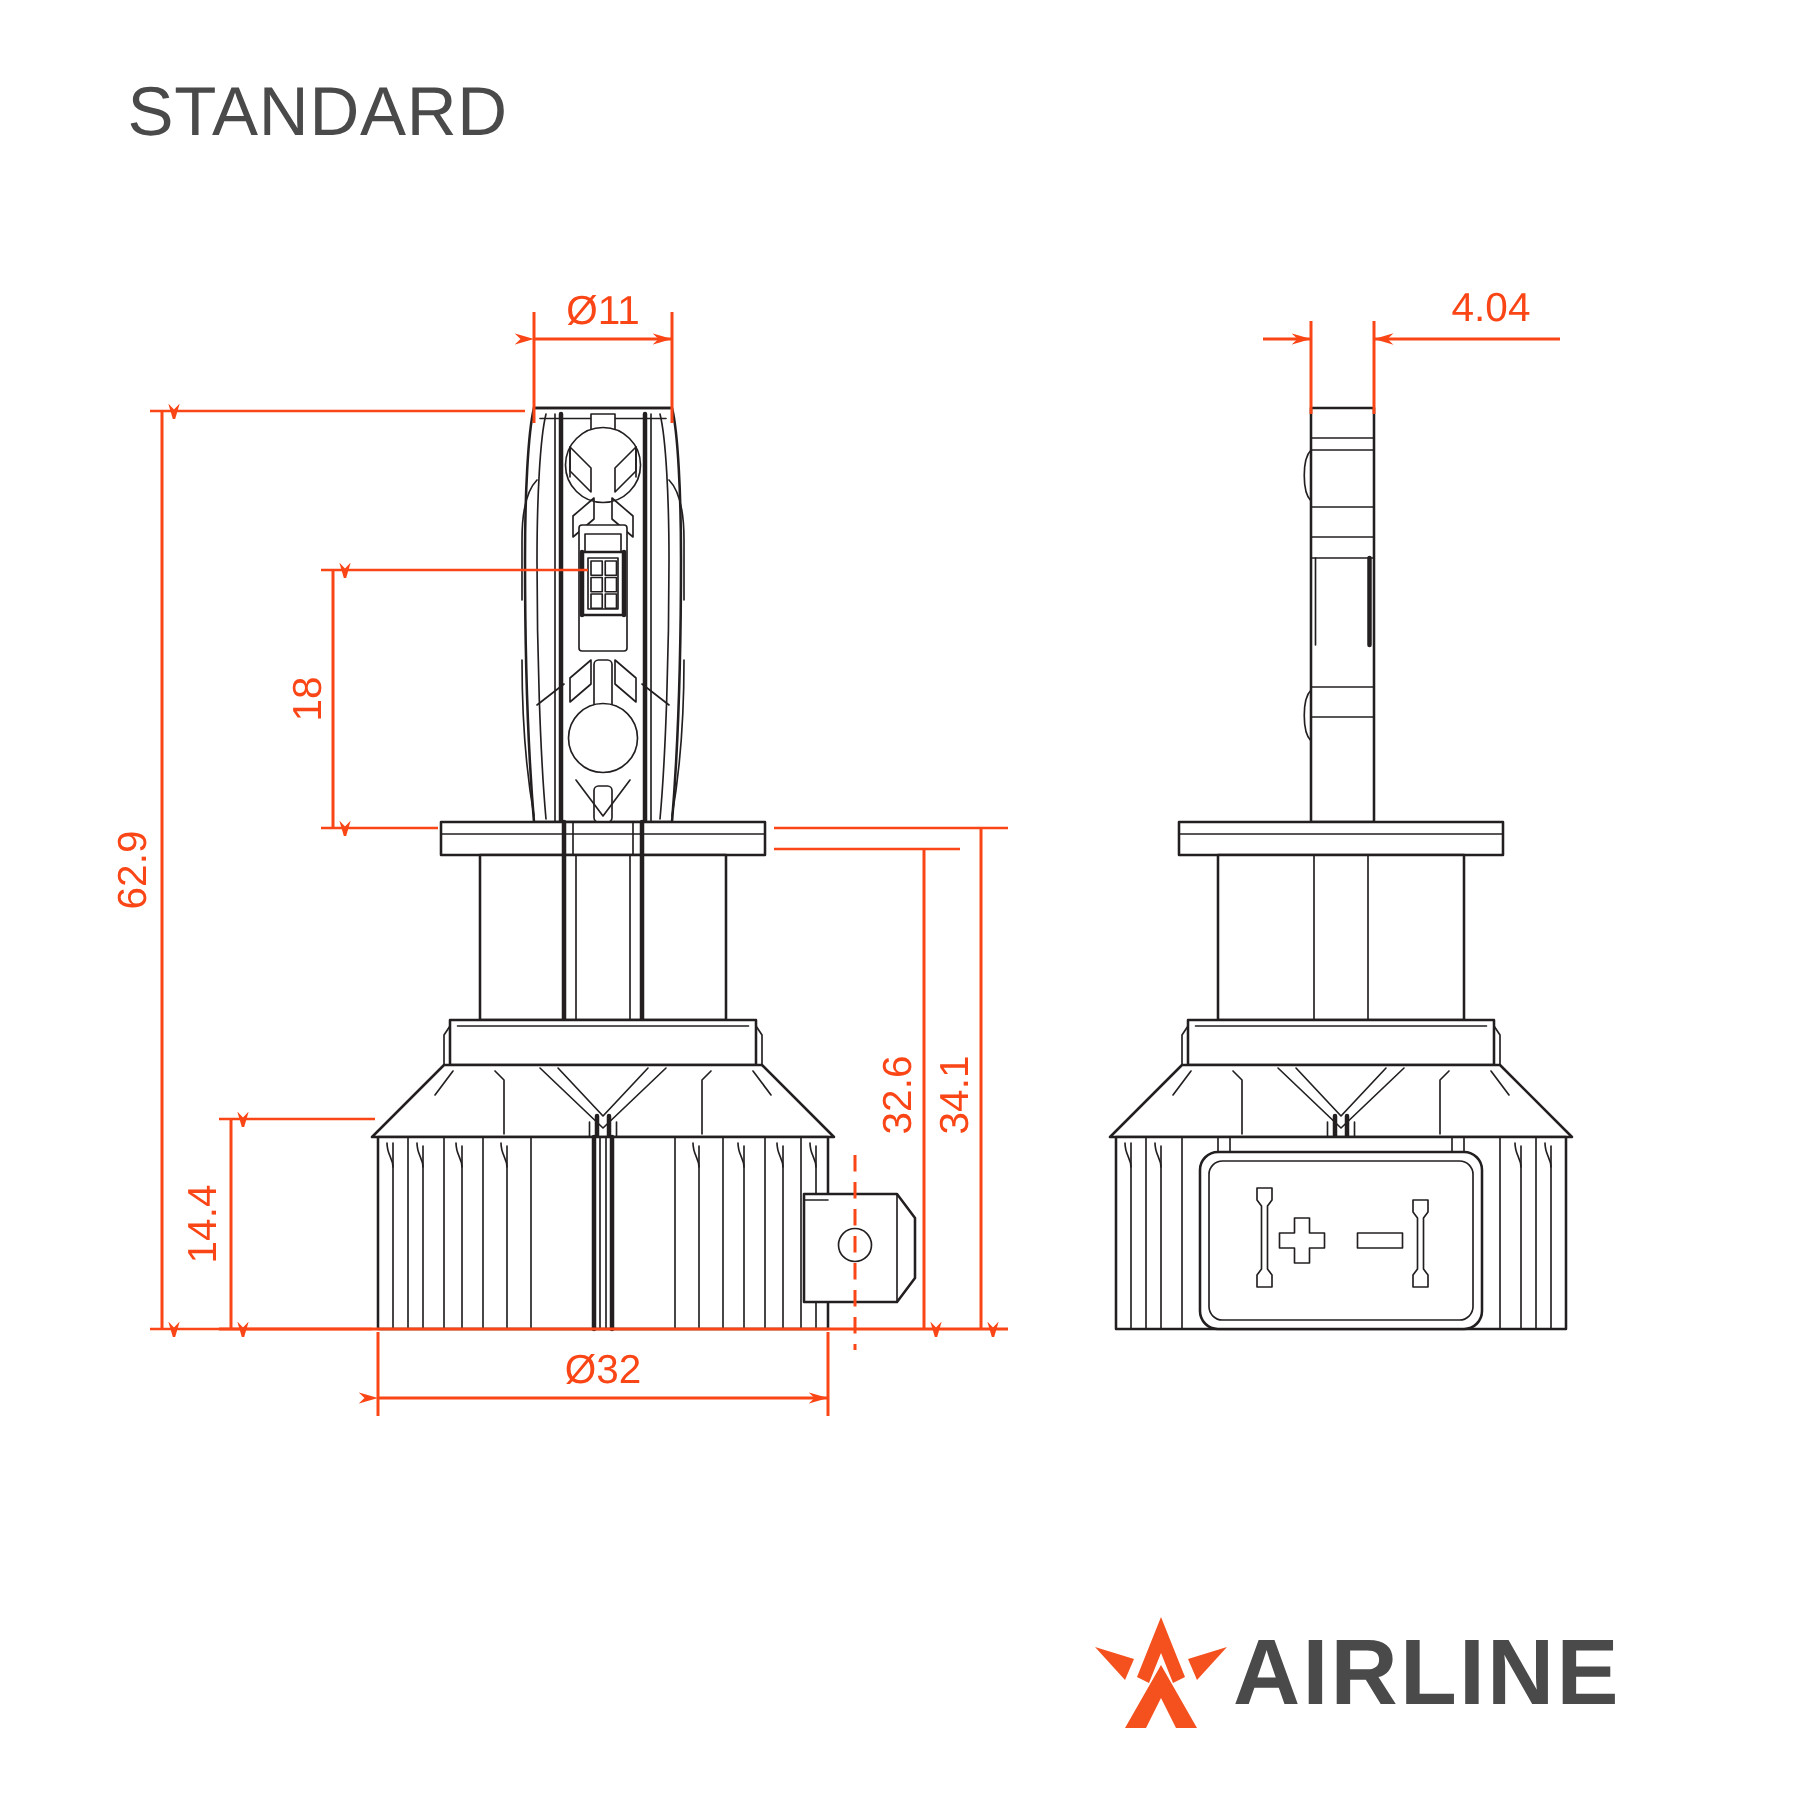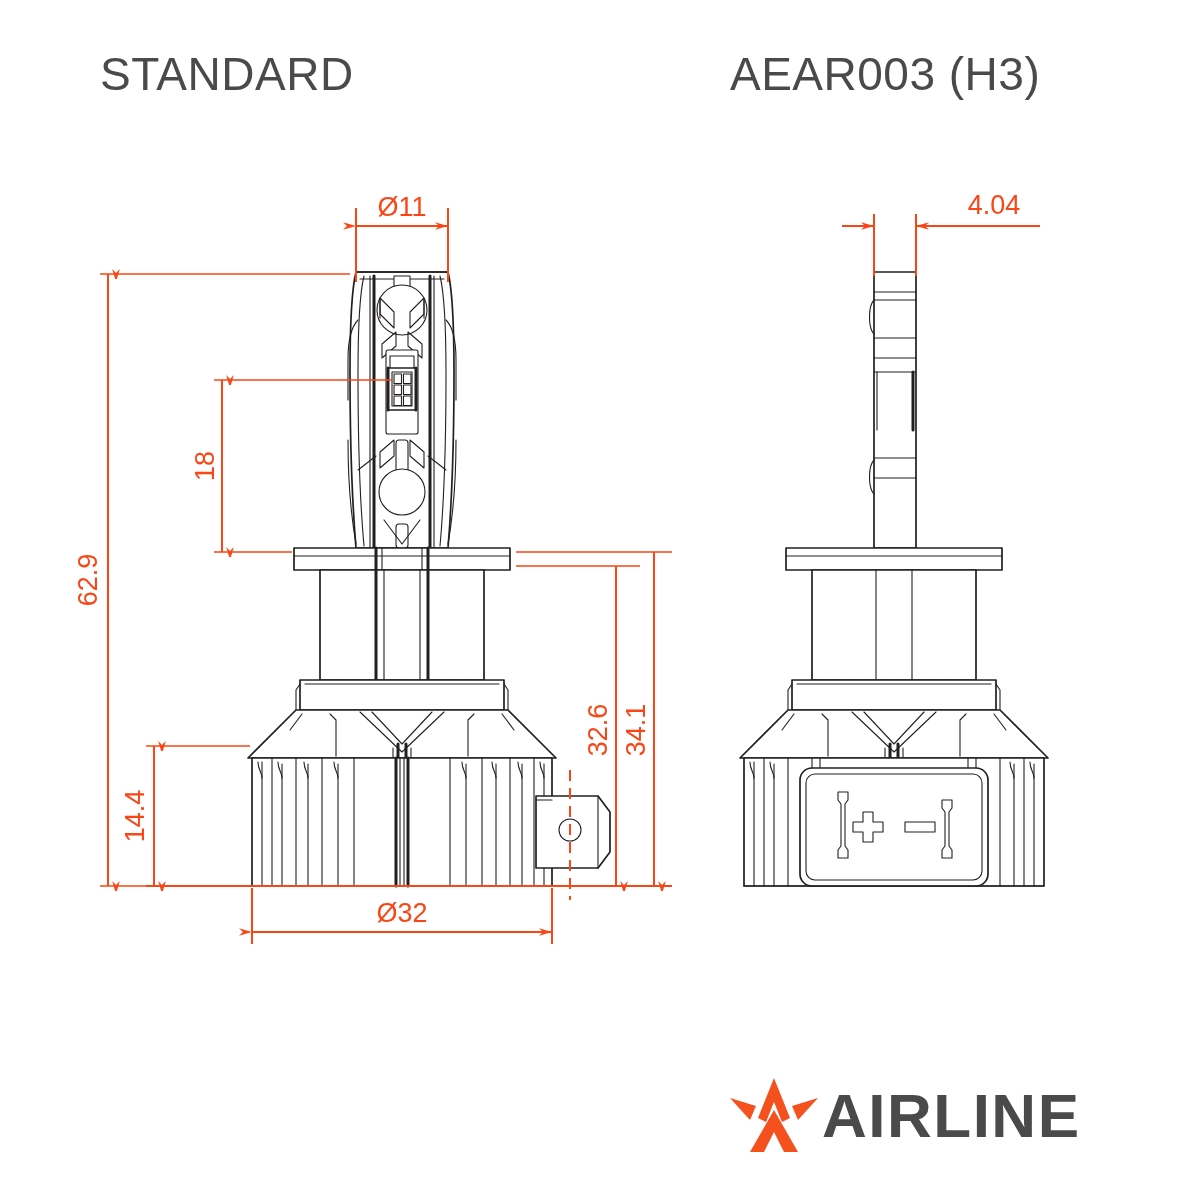--- a/index.html
+++ b/index.html
@@ -22,21 +22,21 @@
   }
   .title {
     position: absolute;
     font-family: "Liberation Sans", sans-serif;
     font-size: 46px;
     font-weight: 400;
     color: #4a4a4a;
     letter-spacing: 0.5px;
     white-space: nowrap;
   }
-  #title-left { left: 100px; top: 47px; }
+  #title-left { left: 85px; top: 47px; }
   #title-right { left: 730px; top: 47px; }
 
   #drawing-svg {
     position: absolute;
     left: 0;
     top: 0;
   }
 
   .logo-wrap {
     position: absolute;
@@ -56,21 +56,20 @@
     margin-left: 2px;
     line-height: 1;
   }
 </style>
 </head>
 <body>
 
 <div id="root">
 
   <div class="title" id="title-left">STANDARD</div>
-  <div class="title" id="title-right">AEAR003 (H3)</div>
 
   <svg id="drawing-svg" width="1200" height="1200" viewBox="0 0 1200 1200">
     <defs>
       <style>
         .ln   { fill:none; stroke:#231f20; stroke-width:1.7; stroke-linejoin:round; stroke-linecap:round; }
         .lnT  { fill:none; stroke:#231f20; stroke-width:1.1; stroke-linejoin:round; stroke-linecap:round; }
         .lnB  { fill:none; stroke:#231f20; stroke-width:3.0; stroke-linejoin:round; stroke-linecap:round; }
         .fillw{ fill:#ffffff; stroke:#231f20; stroke-width:1.7; stroke-linejoin:round; }
         .fillwT{ fill:#ffffff; stroke:#231f20; stroke-width:1.1; stroke-linejoin:round; }
         .dim  { fill:none; stroke:#fa4616; stroke-width:2.0; }

